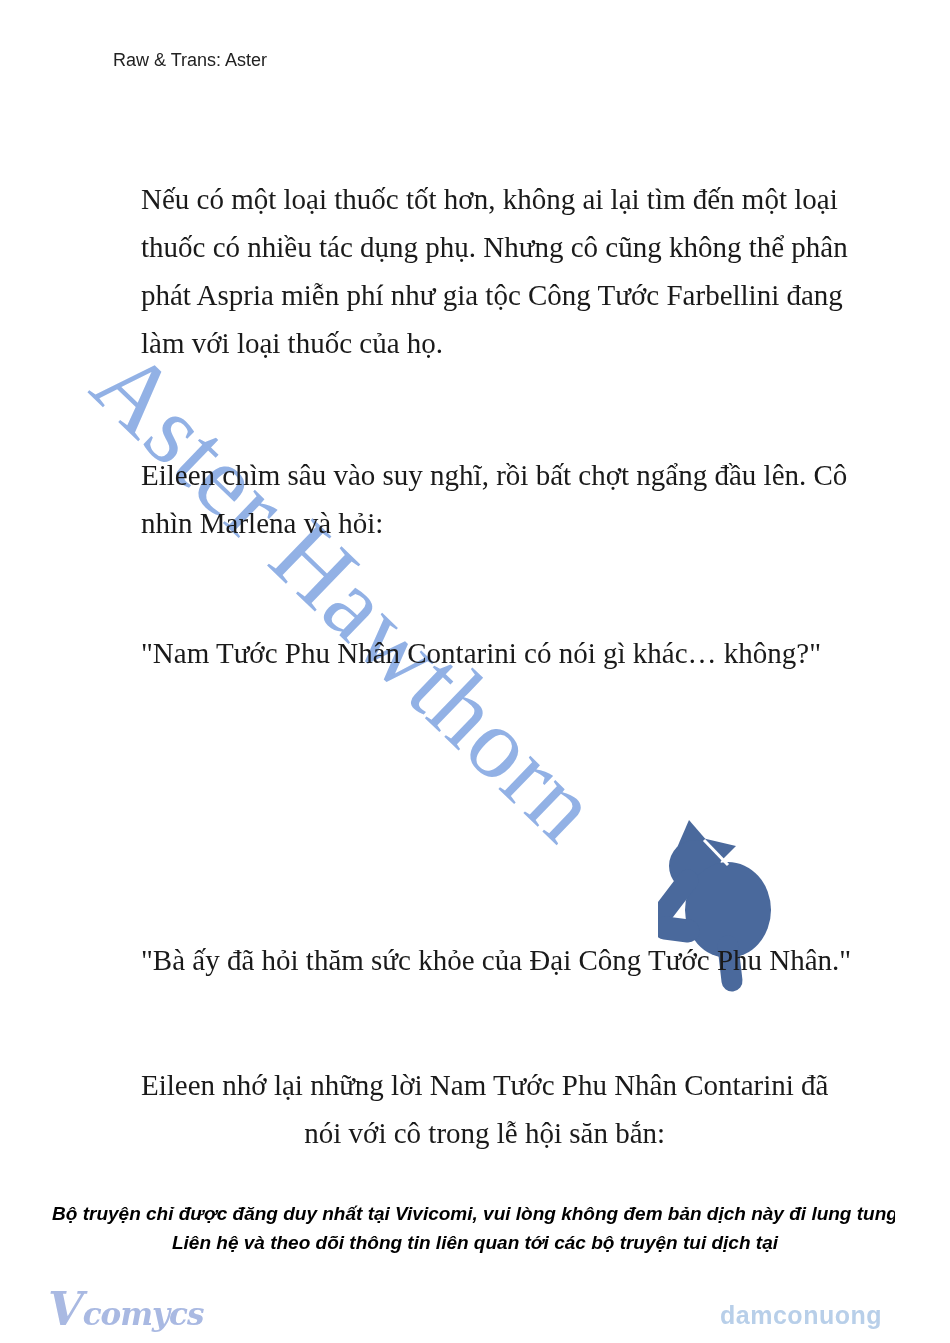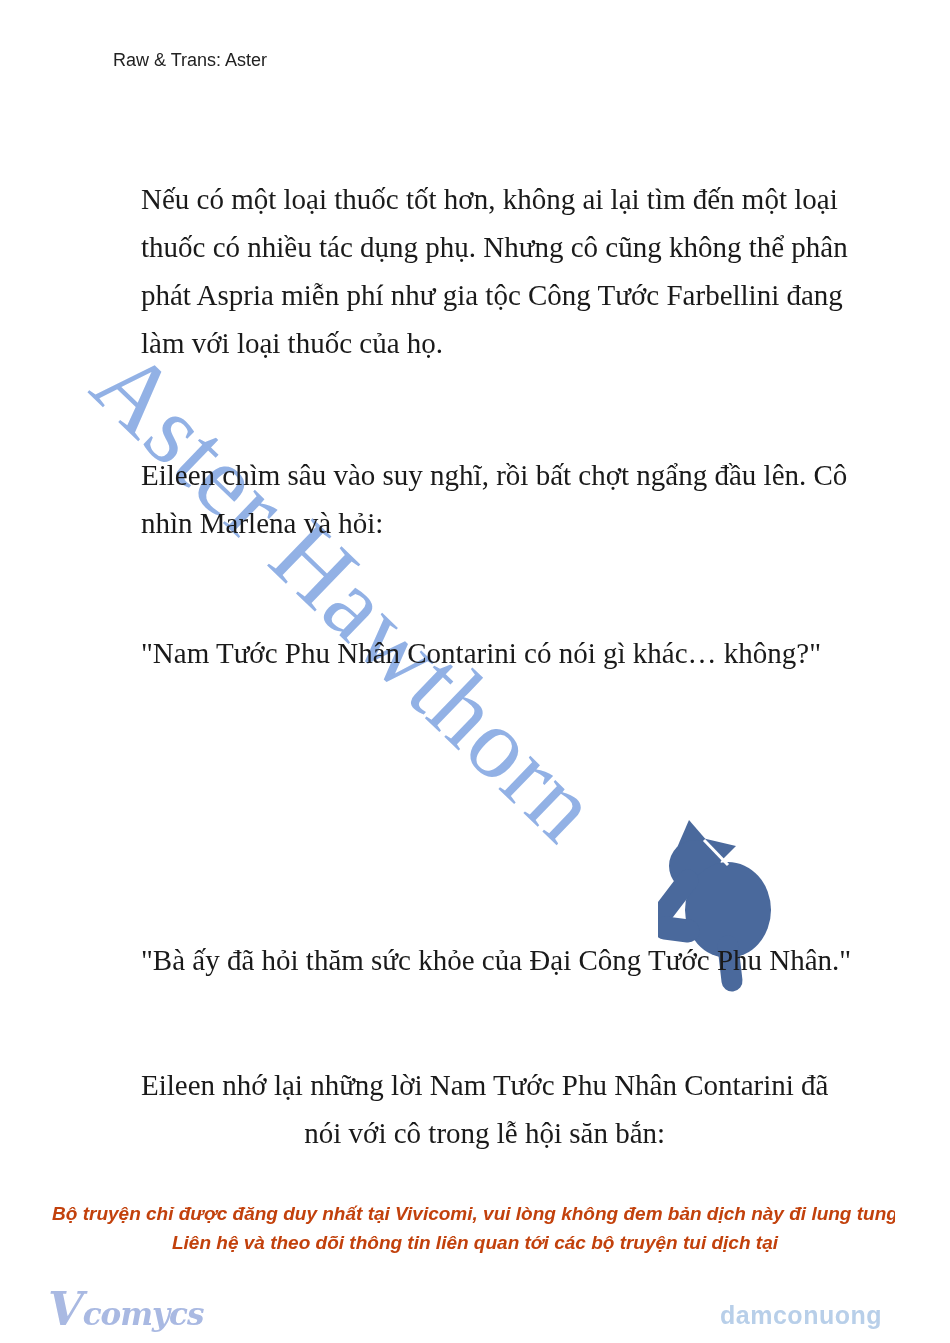--- a/index.html
+++ b/index.html
@@ -70,21 +70,21 @@
     position: absolute;
     left: 0;
     top: 1199px;
     width: 950px;
     text-align: center;
     font-family: "Liberation Sans", sans-serif;
     font-style: italic;
     font-weight: bold;
     font-size: 19px;
     line-height: 29px;
-    color: #c2410c;
+    color: #000000;
     z-index: 2;
   }
 
   
   .vcomycs {
     position: absolute;
     left: 16px;
     top: 1286px;
     color: #a9b9e2;
     font-family: "DejaVu Serif", serif;

